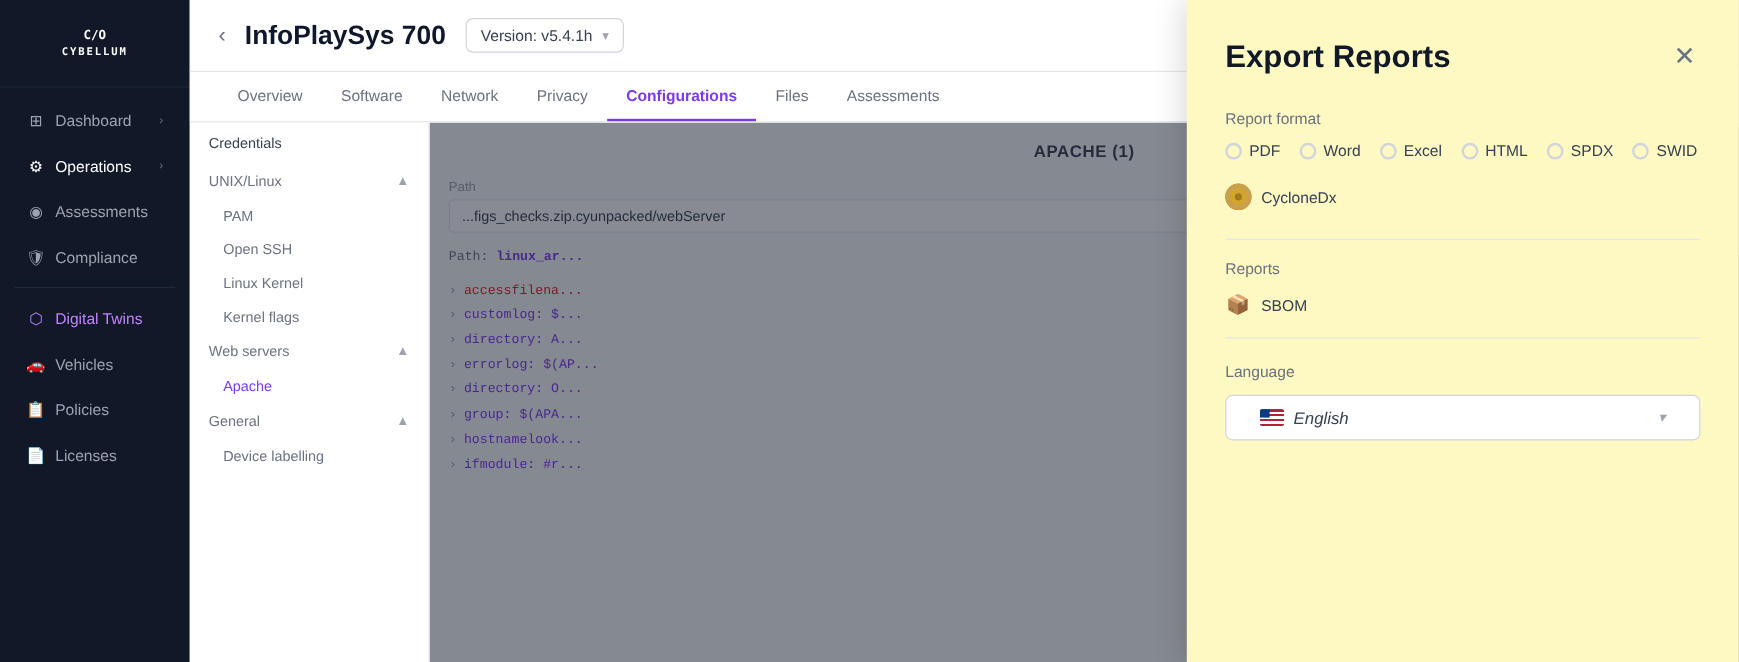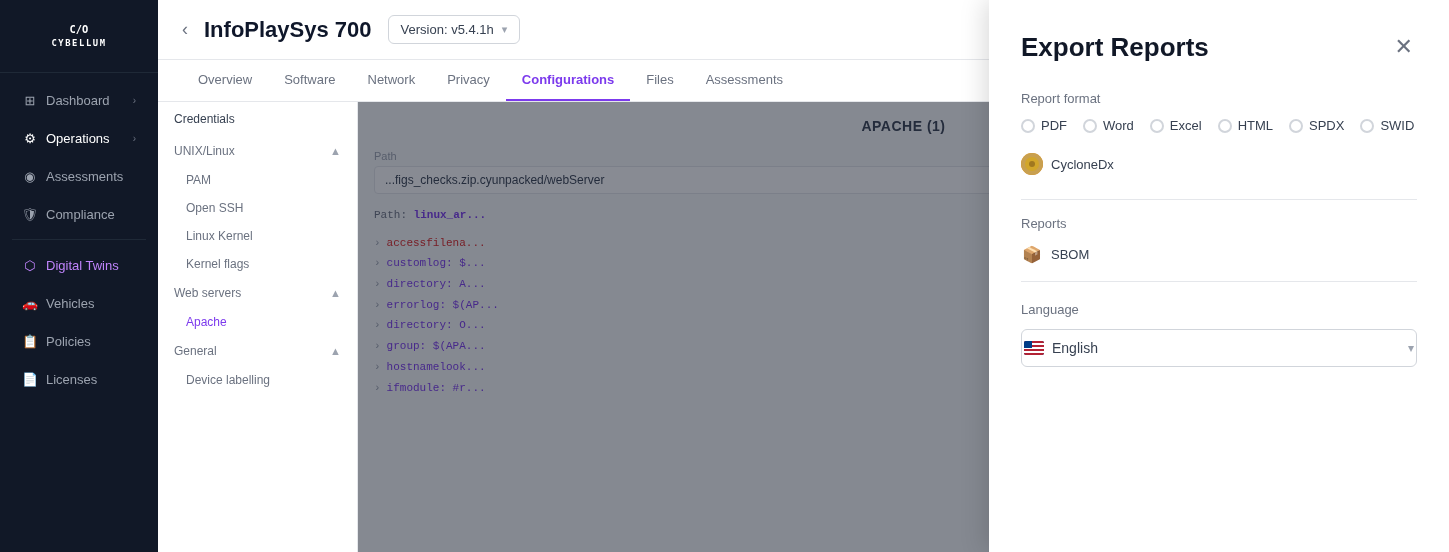--- a/index.html
+++ b/index.html
@@ -227,21 +227,21 @@
       z-index: 10;
     }
 
     
     .export-panel {
       position: fixed;
       top: 0;
       right: 0;
       width: 460px;
       height: 100%;
-      background: #ffffff;
+      background: #fef9c3;
       z-index: 20;
       padding: 32px;
       overflow-y: auto;
       box-shadow: -4px 0 24px rgba(0,0,0,0.15);
     }
     .export-header {
       display: flex;
       align-items: flex-start;
       justify-content: space-between;
       margin-bottom: 28px;
@@ -325,27 +325,28 @@
       display: flex;
       align-items: center;
       justify-content: center;
     }
     .language-section { margin-top: 20px; }
     .language-dropdown {
       display: flex;
       align-items: center;
       border: 1px solid #d1d5db;
       border-radius: 6px;
-      padding: 10px 2px;
+      padding: 10px 28px;
       font-size: 14px;
       color: #374151;
       cursor: pointer;
       gap: 8px;
       background: #fff;
       justify-content: space-between;
+      font-style: italic;
     }
     .language-dropdown .left { display: flex; align-items: center; gap: 8px; }
     .flag-icon {
       width: 20px;
       height: 14px;
       background: #003d87;
       border-radius: 2px;
       position: relative;
       overflow: hidden;
       display: inline-block;

